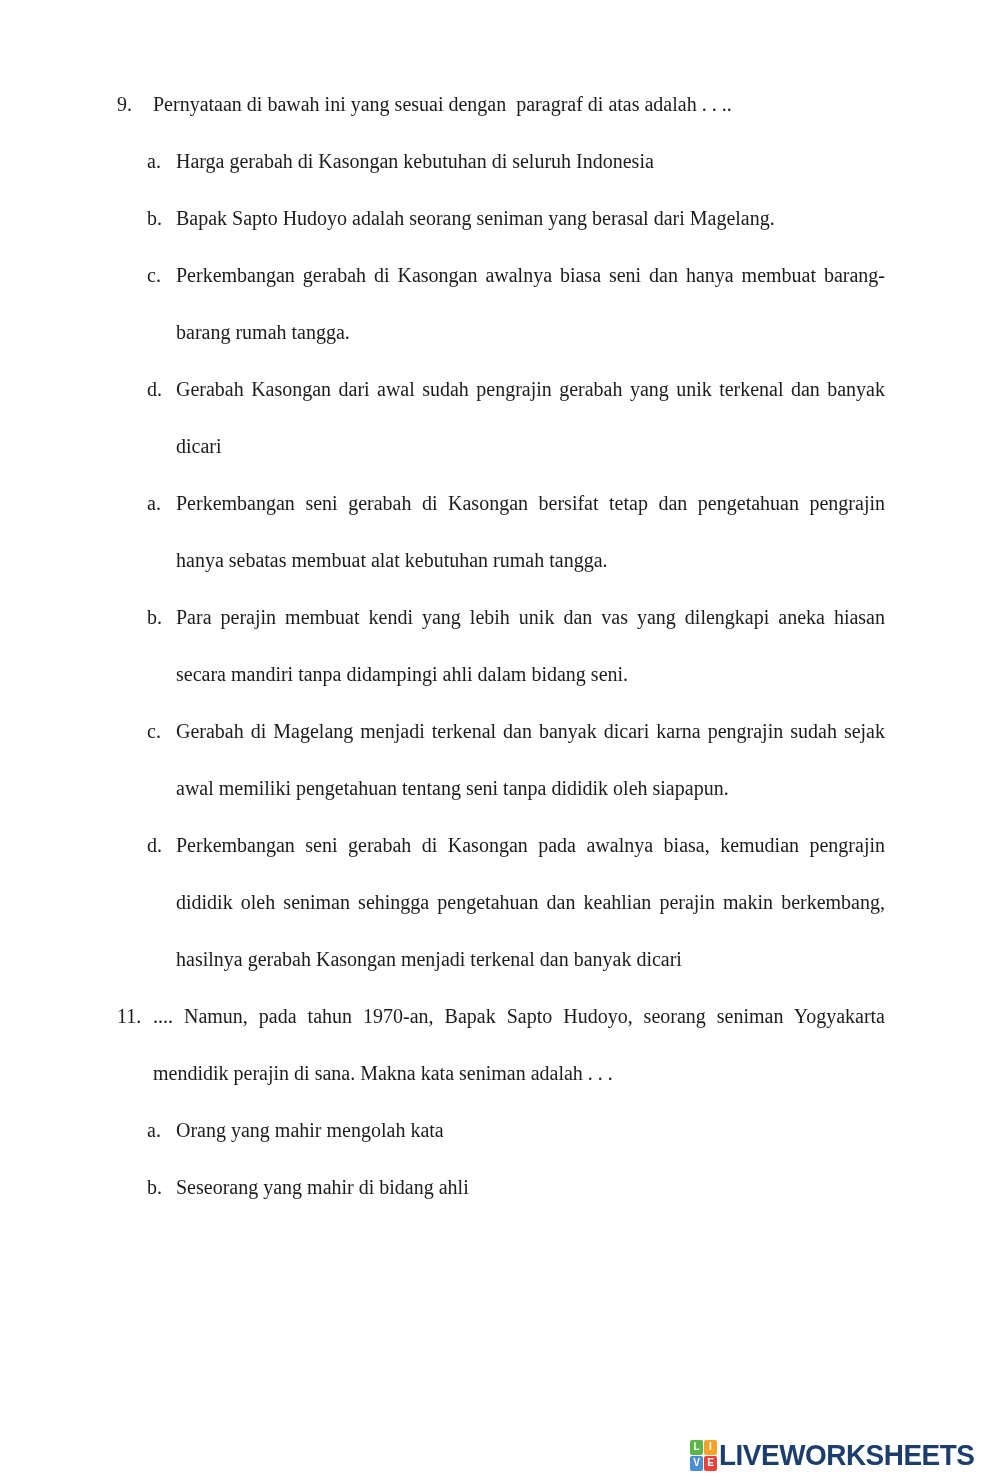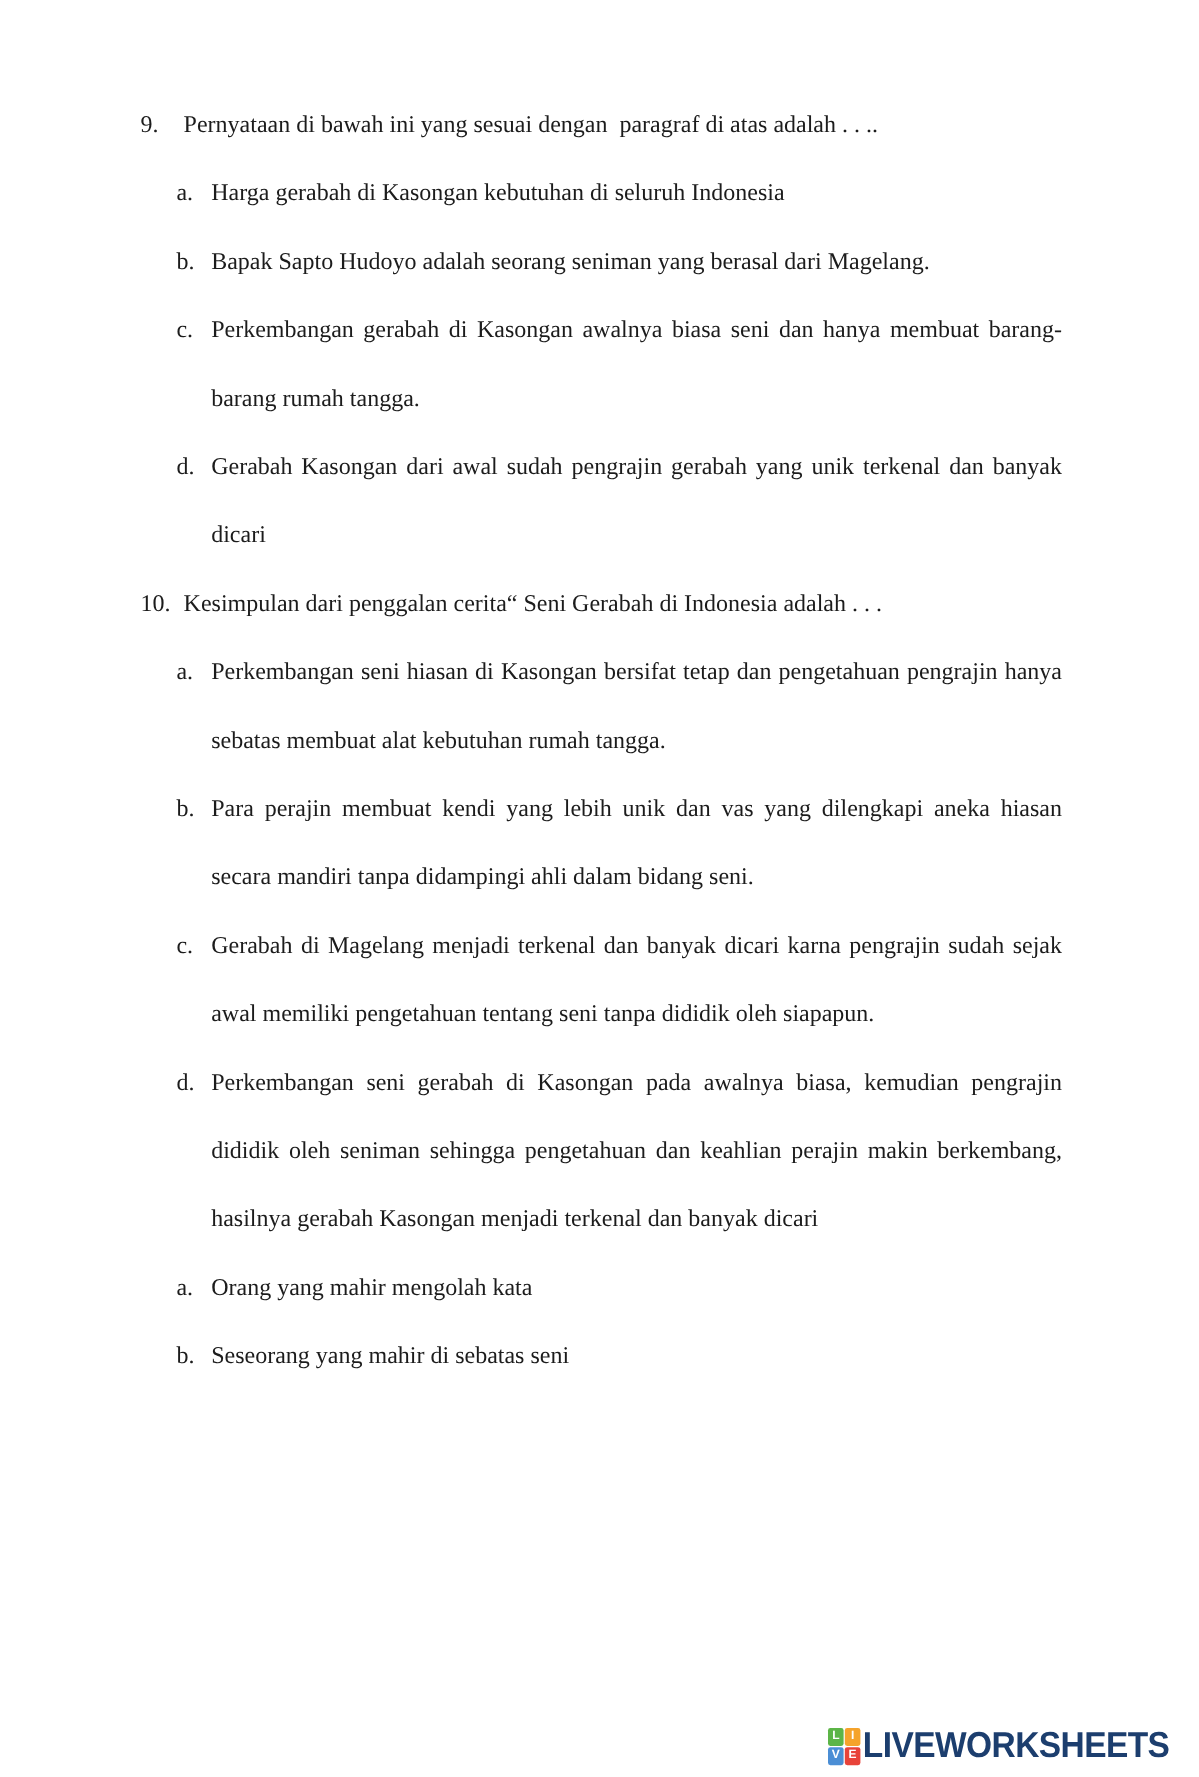--- a/index.html
+++ b/index.html
@@ -90,48 +90,48 @@
   </div>
   <div class="opt-row">
     <span class="opt-letter">c.</span>
     <div class="opt-text">Perkembangan gerabah di Kasongan awalnya biasa seni dan hanya membuat barang-barang rumah tangga.</div>
   </div>
   <div class="opt-row">
     <span class="opt-letter">d.</span>
     <div class="opt-text">Gerabah Kasongan dari awal sudah pengrajin gerabah yang unik terkenal dan banyak dicari</div>
   </div>
 
-  <div class="q-row">
-    <span class="q-num">10.</span>
-    <div class="q-text">Kesimpulan dari penggalan cerita“ Seni Gerabah di Indonesia adalah . . .</div>
-  </div>
   <div class="opt-row">
     <span class="opt-letter">a.</span>
-    <div class="opt-text">Perkembangan seni hiasan di Kasongan bersifat tetap dan pengetahuan pengrajin hanya sebatas membuat alat kebutuhan rumah tangga.</div>
+    <div class="opt-text">Perkembangan seni gerabah di Kasongan bersifat tetap dan pengetahuan pengrajin hanya sebatas membuat alat kebutuhan rumah tangga.</div>
   </div>
   <div class="opt-row">
     <span class="opt-letter">b.</span>
     <div class="opt-text">Para perajin membuat kendi yang lebih unik dan vas yang dilengkapi aneka hiasan secara mandiri tanpa didampingi ahli dalam bidang seni.</div>
   </div>
   <div class="opt-row">
     <span class="opt-letter">c.</span>
     <div class="opt-text">Gerabah di Magelang menjadi terkenal dan banyak dicari karna pengrajin sudah sejak awal memiliki pengetahuan tentang seni tanpa dididik oleh siapapun.</div>
   </div>
   <div class="opt-row">
     <span class="opt-letter">d.</span>
     <div class="opt-text">Perkembangan seni gerabah di Kasongan pada awalnya biasa, kemudian pengrajin dididik oleh seniman sehingga pengetahuan dan keahlian perajin makin berkembang, hasilnya gerabah Kasongan menjadi terkenal dan banyak dicari</div>
   </div>
 
+  <div class="q-row">
+    <span class="q-num">11.</span>
+    <div class="q-text">.... Namun, pada tahun 1970-an, Bapak Sapto Hudoyo, seorang seniman Yogyakarta mendidik perajin di sana. Makna kata seniman adalah . . .</div>
+  </div>
   <div class="opt-row">
     <span class="opt-letter">a.</span>
     <div class="opt-text">Orang yang mahir mengolah kata</div>
   </div>
   <div class="opt-row">
     <span class="opt-letter">b.</span>
-    <div class="opt-text">Seseorang yang mahir di sebatas seni</div>
+    <div class="opt-text">Seseorang yang mahir di bidang ahli</div>
   </div>
 
 </div>
 
 <div class="footer">
   <div class="logo-grid">
     <div class="logo-sq" style="background-color: rgb(92, 181, 71);">L</div>
     <div class="logo-sq" style="background-color: rgb(245, 163, 43);">I</div>
     <div class="logo-sq" style="background-color: rgb(75, 142, 213);">V</div>
     <div class="logo-sq" style="background-color: rgb(232, 67, 58);">E</div>

